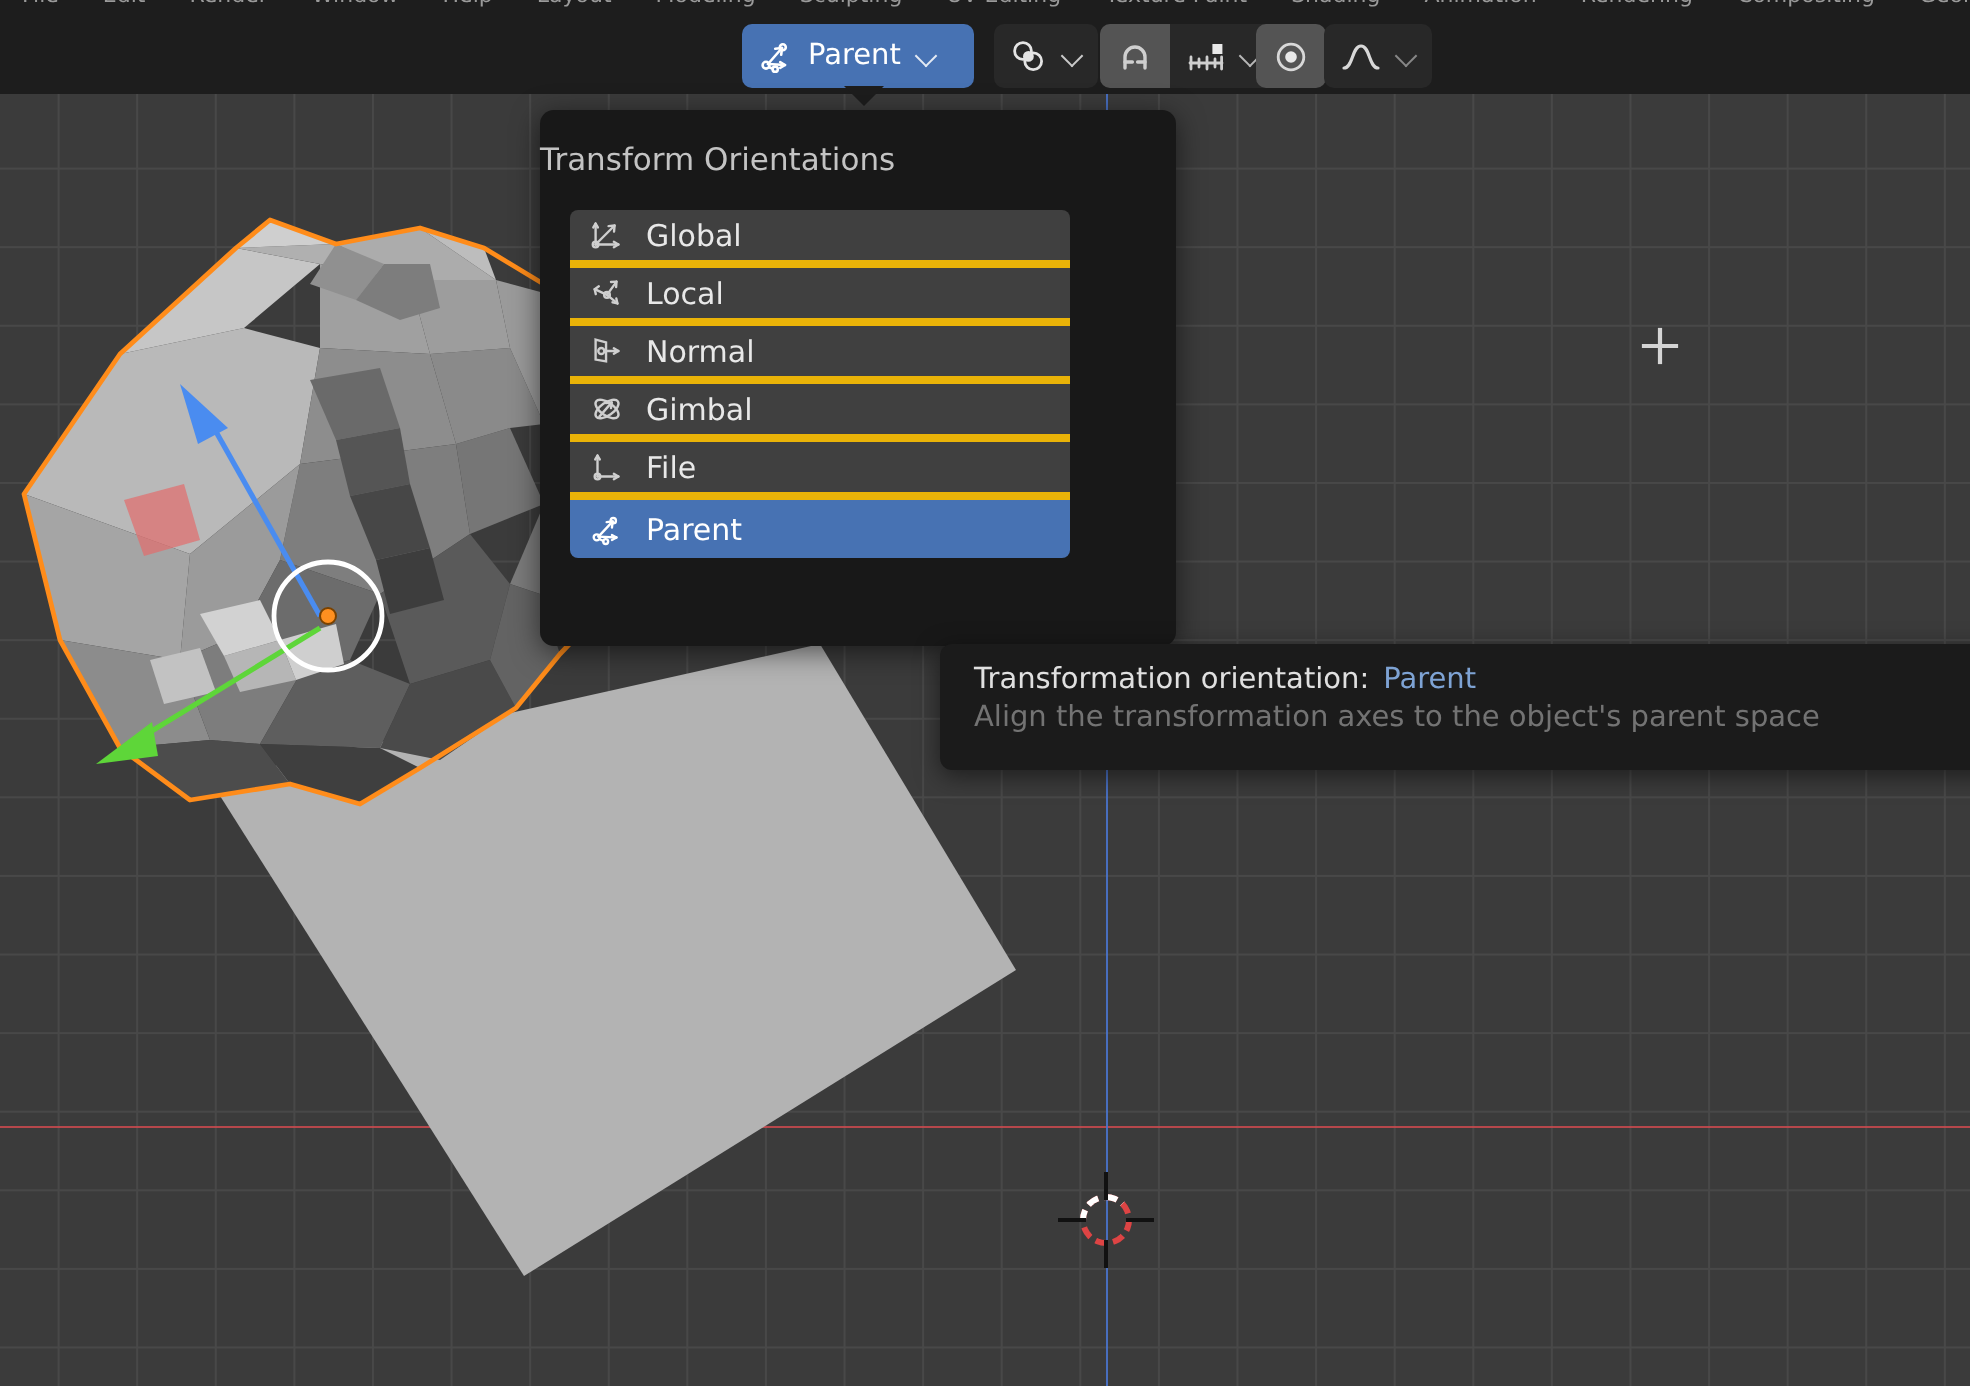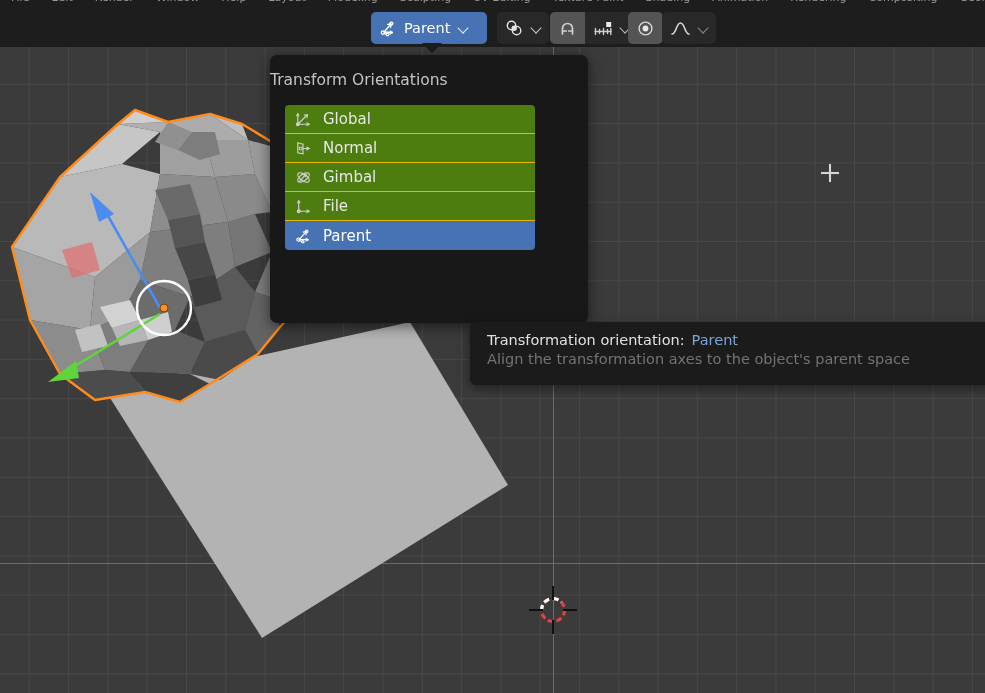--- a/index.html
+++ b/index.html
@@ -79,23 +79,23 @@
     border-top:10px solid #1d1d1d; }
 
   
   .panel { position:absolute; left:270px; top:55px; width:318px; height:268px;
     background:#181818; border-radius:7px;
     box-shadow:0 3px 14px rgba(0,0,0,.55); }
   .panel-title { position:absolute; left:0; top:16px; color:#c3c3c3;
     font-size:15.5px; }
   .orient-list { position:absolute; left:15px; top:50px; width:250px;
     border-radius:4px; overflow:hidden; }
-  .orow { display:flex; align-items:center; height:29px; background:#4d7c0f;
+  .orow { display:flex; align-items:center; height:29px; background:#404040;
     color:#e8e8e8; font-size:15px; gap:10px; padding-left:9px;
-    border-bottom:1px solid #eab308; }
+    border-bottom:4px solid #eab308; }
   .orow:last-child { border-bottom:none; }
   .orow.sel { background:#4772b3; color:#ffffff; }
   .orow .oi { width:19px; height:19px; flex:none; display:block; }
   .add-btn { position:absolute; left:548px; top:108px; width:24px; height:24px;
     display:flex; align-items:center; justify-content:center; }
 
   
   .tooltip { position:absolute; left:470px; top:322px; width:570px; height:63px;
     background:#1b1b1b; border-radius:6px; padding:10px 17px;
     box-shadow:0 3px 12px rgba(0,0,0,.5); }
@@ -309,20 +309,36 @@
                 <circle cx="4" cy="15" r="1.5"></circle>
               </g>
             </svg>
           </span>
           <span>Global</span>
         </div>
         <div class="orow">
           <span style="display: flex; color: rgb(207, 207, 207);">
             <svg class="oi" viewBox="0 0 20 20">
               <g fill="none" stroke="currentColor" stroke-width="1.25" stroke-linecap="round">
+                <path d="M10 11 L15 4"></path>
+                <path d="M15 4 l-2.9 .2 M15 4 l-.2 2.9"></path>
+                <path d="M10 11 L3.5 8"></path>
+                <path d="M3.5 8 l2.2 -1.5 M3.5 8 l.6 2.6"></path>
+                <path d="M10 11 L15.5 15.5"></path>
+                <path d="M15.5 15.5 l-2.6 -.6 M15.5 15.5 l-.6 -2.6"></path>
+                <circle cx="10" cy="11" r="1.5"></circle>
+              </g>
+            </svg>
+          </span>
+          <span>Local</span>
+        </div>
+        <div class="orow">
+          <span style="display: flex; color: rgb(207, 207, 207);">
+            <svg class="oi" viewBox="0 0 20 20">
+              <g fill="none" stroke="currentColor" stroke-width="1.25" stroke-linecap="round">
                 <path d="M4 4 L9.5 5.5 V15.5 L4 14.5 Z"></path>
                 <circle cx="7" cy="10" r="1.6"></circle>
                 <path d="M9 10 H16"></path>
                 <path d="M16 10 l-2.4 -1.4 M16 10 l-2.4 1.4"></path>
               </g>
             </svg>
           </span>
           <span>Normal</span>
         </div>
         <div class="orow">

